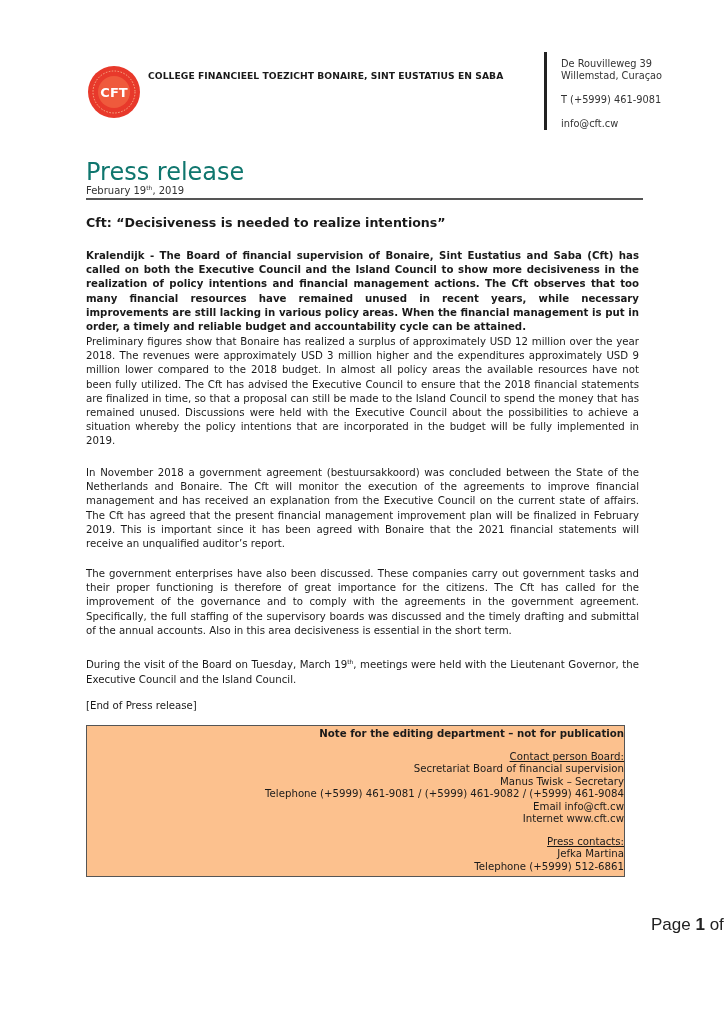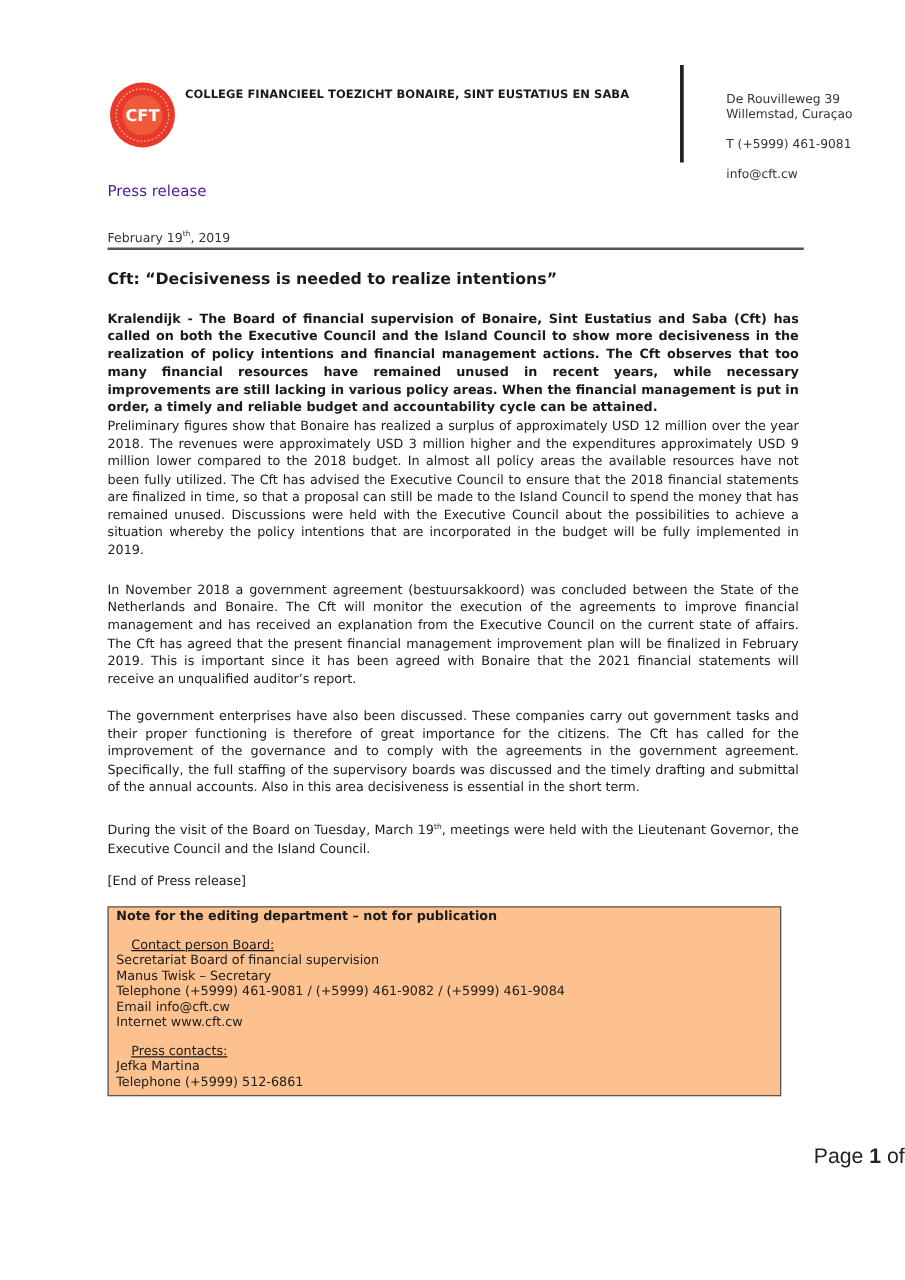--- a/index.html
+++ b/index.html
@@ -1,36 +1,36 @@
 <!DOCTYPE html>
 <html><head>
 <meta charset="utf-8">
 <style>
   html,body{margin:0;padding:0;background:#fff;}
   body{width:724px;height:1024px;position:relative;font-family:"DejaVu Sans",sans-serif;color:#1a1a1a;overflow:hidden;}
   .logo{position:absolute;left:87px;top:65px;width:54px;height:54px;}
   .org{position:absolute;left:148px;top:58px;font-size:9.2px;font-weight:bold;letter-spacing:0.05px;margin-top:12px;}
   .vbar{position:absolute;left:544px;top:52px;width:3px;height:78px;background:#222;}
-  .addr{position:absolute;left:561px;top:74px;font-size:9.8px;line-height:12px;color:#333;margin-left:20px;}
+  .addr{position:absolute;left:561px;top:58px;font-size:9.8px;line-height:12px;color:#333;}
   .addr div{white-space:nowrap;}
   .addr .gap{height:12px;}
-  .title{position:absolute;left:86px;top:146px;font-size:12px;color:#4c1d95;}
+  .title{position:absolute;left:86px;top:158px;font-size:24px;color:#0f766e;}
   .date{position:absolute;left:86px;top:184px;font-size:10px;color:#333;}
   .date sup{font-size:6px;}
   .hrule{position:absolute;left:86px;top:198px;width:557px;height:1.5px;background:#555;}
   .headline{position:absolute;left:86px;top:215px;font-size:12.6px;font-weight:bold;}
   .body{position:absolute;left:86px;width:553px;font-size:10.2px;line-height:14.2px;text-align:justify;}
   .lead{top:249px;font-weight:bold;}
   .p1{top:335px;}
   .p2{top:466px;}
   .p3{top:567px;}
   .p4{top:655px;}
   .p4 sup{font-size:6px;}
   .endnote{position:absolute;left:86px;top:700px;font-size:10.2px;}
-  .note{position:absolute;left:86px;top:725px;width:539px;height:152px;background:#fcc18e;border:1.5px solid #555;padding:0 0 0 6px;box-sizing:border-box;font-size:10.2px;line-height:12.5px;}
+  .note{position:absolute;left:86px;top:725px;width:539px;height:152px;background:#fcc18e;border:1.5px solid #555;padding:0 0 0 6px;box-sizing:border-box;font-size:10.2px;line-height:12.5px;text-align:right;}
   .note .nh{font-weight:bold;margin-top:2px;}
   .note .u{text-decoration:underline;margin-left:12px;}
   .note .sp{height:10px;}
   .footer{position:absolute;left:0;width:724px;top:915px;text-align:right;font-size:17px;font-family:"Liberation Sans",sans-serif;color:#222;margin-left:14px;}
   .footer b{font-weight:bold;}
 </style>
 </head>
 <body>
 
 <svg class="logo" viewBox="0 0 54 54">

